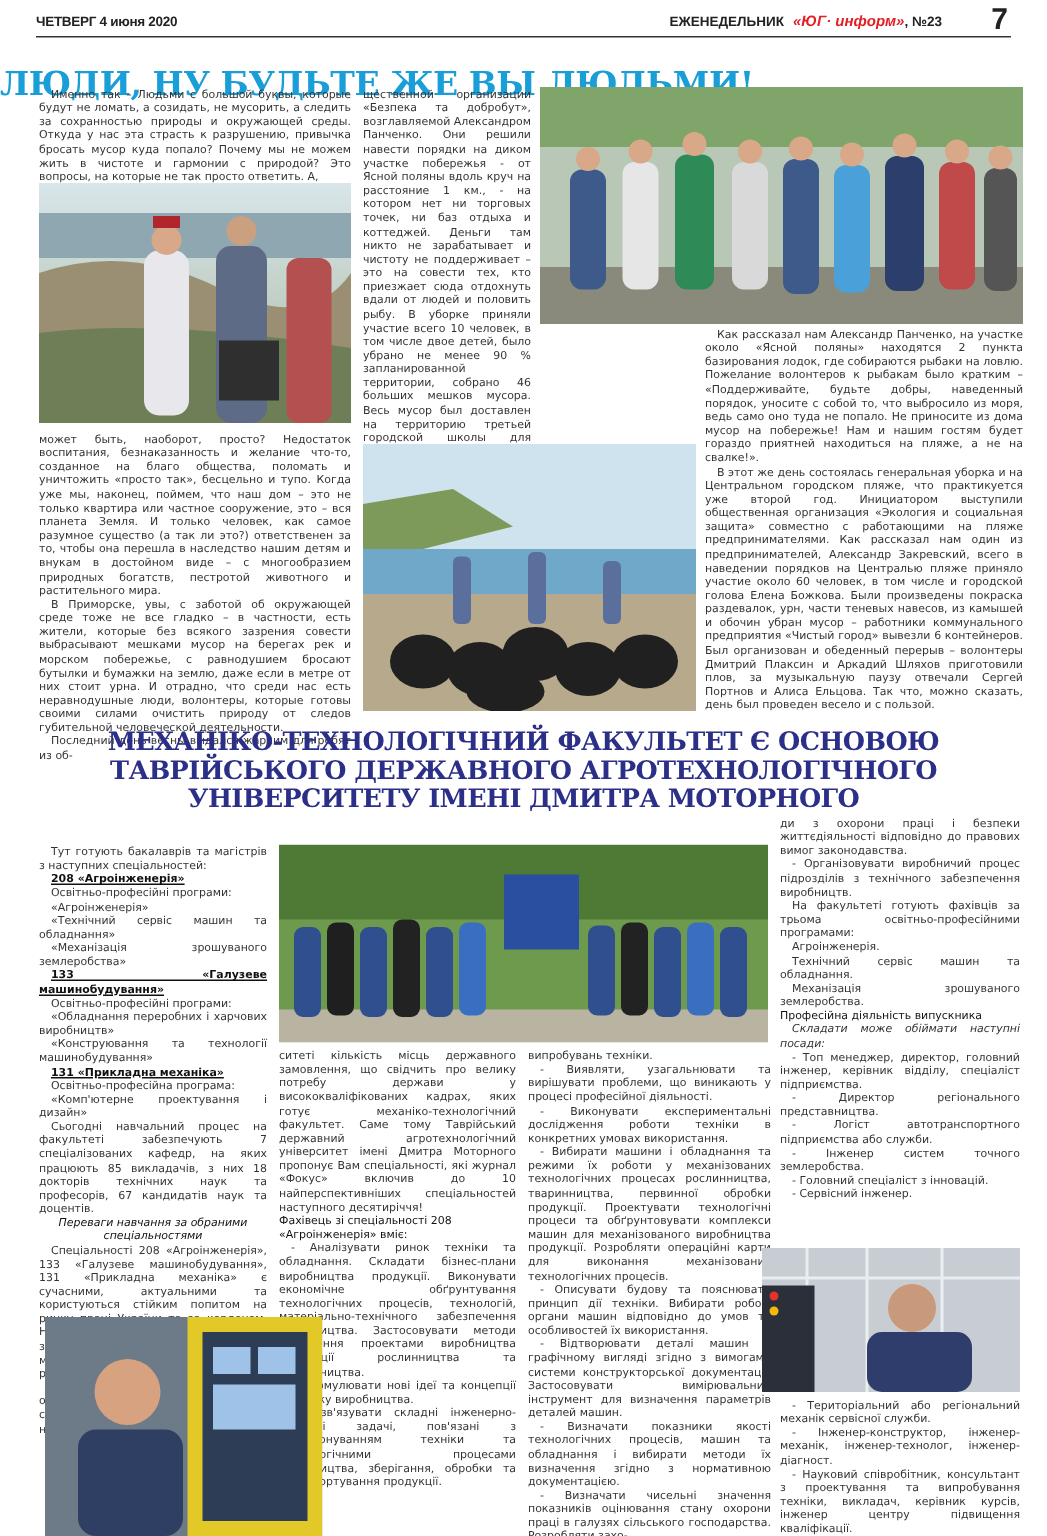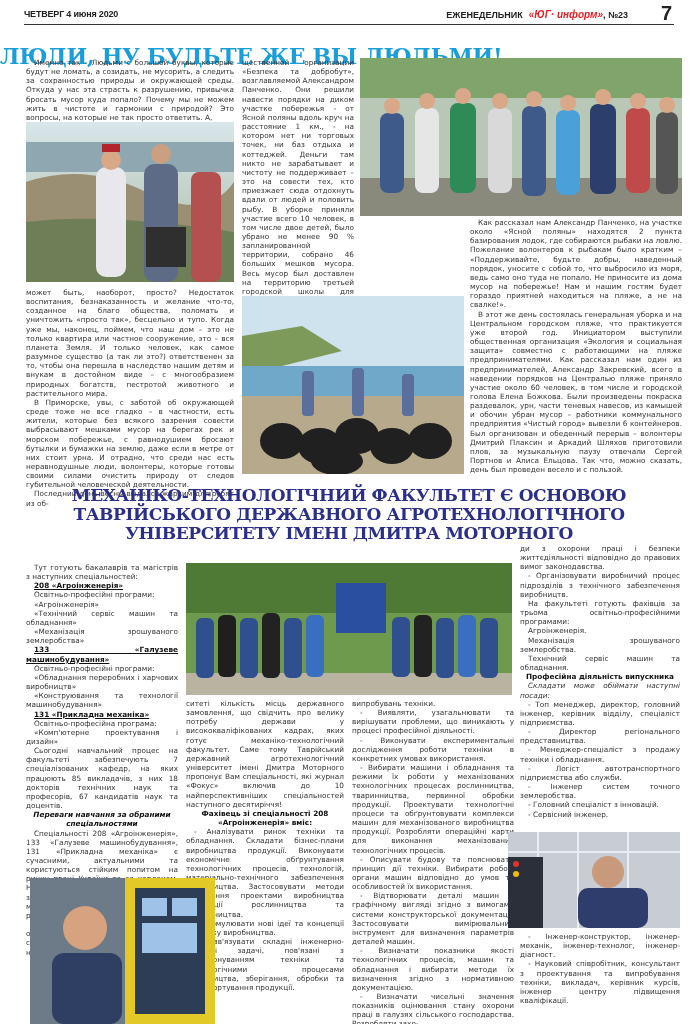--- a/index.html
+++ b/index.html
@@ -11,22 +11,22 @@
   .hdr-right { position: absolute; right: 70px; top: 9px; font: bold 9px "Liberation Sans", sans-serif; display:flex; gap:6px; align-items: baseline; text-align: center; }
   .brand { color: #e31e24; font-style: italic; font-weight: bold; font-size: 10px; }
   .page-num { position: absolute; right: 26px; top: 2px; font: bold 20px "Liberation Sans", sans-serif; }
 
   .title1 { position: absolute; left: 0; right: 0; top: 43px; font: bold 22px "DejaVu Serif", serif; color: #1a9ed8; letter-spacing: -0.3px; }
 
   .txt { position: absolute; font-size: 7.3px; line-height: 9.15px; text-align: justify; color: #333; hyphens: auto; }
   .txt p { text-indent: 8px; }
   .txt p.ni { text-indent: 0; }
   .txt .b { font-weight: bold; color: #111; text-decoration: underline; }
-  .txt .bi { font-weight: bold; font-style: italic; text-align: center; text-indent: 0; color: #111; }
-  .txt .bc { font-weight: bold; text-align: center; text-indent: 0; color: #111; }
+  .txt .bi { font-weight: normal; font-style: italic; text-align: center; text-indent: 0; color: #111; }
+  .txt .bc { font-weight: normal; text-align: left; text-indent: 0; color: #111; }
   .txt .it { font-style: italic; }
 
   .photo { position: absolute; overflow: hidden; }
   .photo svg { width: 100%; height: 100%; display: block; }
 
   .title2 { position: absolute; left: 0; right: 0; top: 486px; text-align: center; font: bold 17px "DejaVu Serif", serif; color: #2b2f87; line-height: 19px; letter-spacing: -0.4px; }
 
   .cont { position: absolute; right: 150px; top: 1003px; font: bold italic 8.5px "DejaVu Sans", sans-serif; color: #111; margin-top: 44px; }
 </style>
 </head>
@@ -221,27 +221,26 @@
   <p>- Відтворювати деталі машин у графічному вигляді згідно з вимогами системи конструкторської документації. Застосовувати вимірювальний інструмент для визначення параметрів деталей машин.</p>
   <p>- Визначати показники якості технологічних процесів, машин та обладнання і вибирати методи їх визначення згідно з нормативною документацією.</p>
   <p>- Визначати чисельні значення показників оцінювання стану охорони праці в галузях сільського господарства. Розробляти захо-</p>
 </div>
 
 <div class="txt" style="left:520px; top:544px; width:160px;">
   <p class="ni">ди з охорони праці і безпеки життєдіяльності відповідно до правових вимог законодавства.</p>
   <p>- Організовувати виробничий процес підрозділів з технічного забезпечення виробництв.</p>
   <p>На факультеті готують фахівців за трьома освітньо-професійними програмами:</p>
   <p>Агроінженерія.</p>
+  <p>Технічний сервіс машин та обладнання.</p>
   <p>Механізація зрошуваного землеробства.</p>
-  <p>Технічний сервіс машин та обладнання.</p>
   <p class="bc">Професійна діяльність випускника</p>
   <p class="it"><span>Складати</span> <span>може обіймати наступні посади:</span></p>
   <p>- Топ менеджер, директор, головний інженер, керівник відділу, спеціаліст підприємства.</p>
   <p>- Директор регіонального представництва.</p>
-  <p>- Менеджер-спеціаліст з продажу техніки і обладнання.</p>
   <p>- Логіст автотранспортного підприємства або служби.</p>
   <p>- Інженер систем точного землеробства.</p>
   <p>- Головний спеціаліст з інновацій.</p>
   <p>- Сервісний інженер.</p>
 </div>
 
 <div class="photo" style="left:508px; top:832px; width:172px; height:96px;">
   <svg viewBox="0 0 172 96" preserveAspectRatio="none">
     <rect width="172" height="96" fill="#c7cdd2"></rect>
     <g stroke="#e9eef2" stroke-width="2">
@@ -252,17 +251,18 @@
       </g>
     <rect x="0" y="25" width="35" height="71" fill="#2a2f3a"></rect>
     <circle cx="100" cy="40" r="16" fill="#c9997c"></circle>
     <rect x="70" y="56" width="70" height="40" rx="10" fill="#2e3d6b"></rect>
     <circle cx="8" cy="32" r="3" fill="#e2322b"></circle>
       <circle cx="8" cy="42" r="3" fill="#f2b90b"></circle>
   </svg>
 </div>
 
 <div class="txt" style="left:520px; top:932px; width:160px;">
+  <p>- Територіальний або регіональний механік сервісної служби.</p>
   <p>- Інженер-конструктор, інженер-механік, інженер-технолог, інженер-діагност.</p>
   <p>- Науковий співробітник, консультант з проектування та випробування техніки, викладач, керівник курсів, інженер центру підвищення кваліфікації.</p>
 </div>
 
 <div class="cont" style="right:18px;">Продовження на стор. 9</div>
 
 </body></html>

